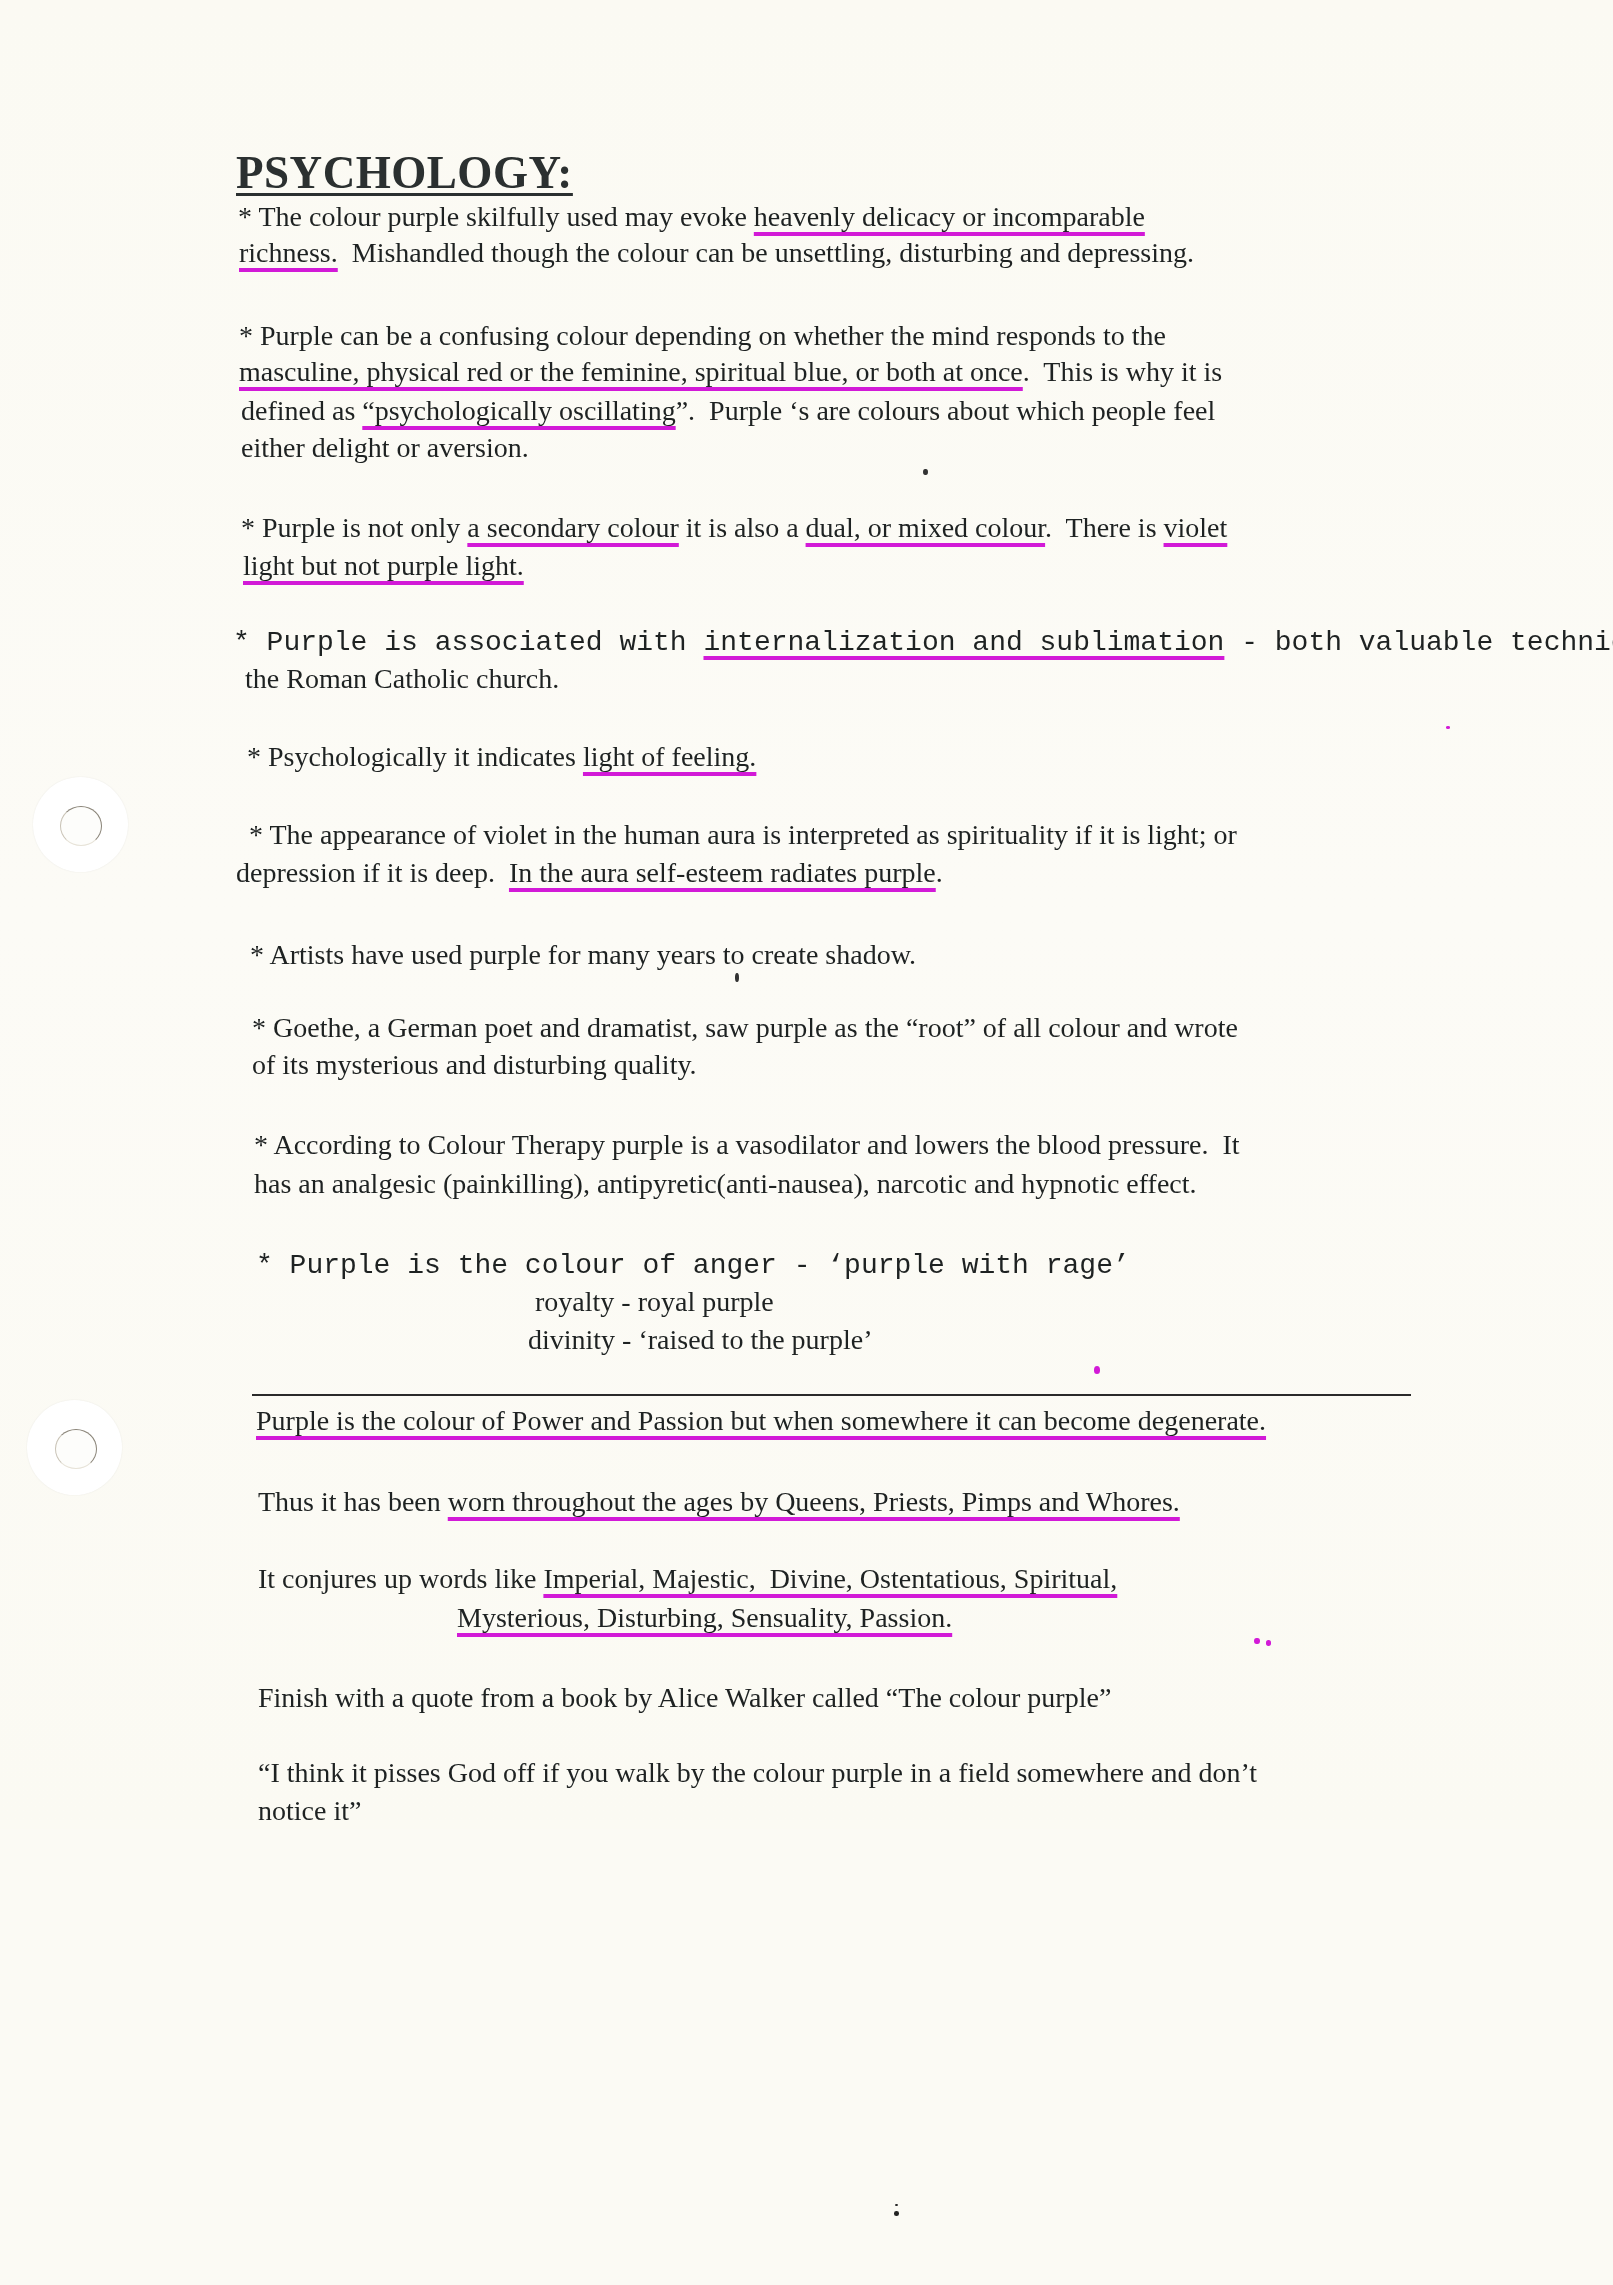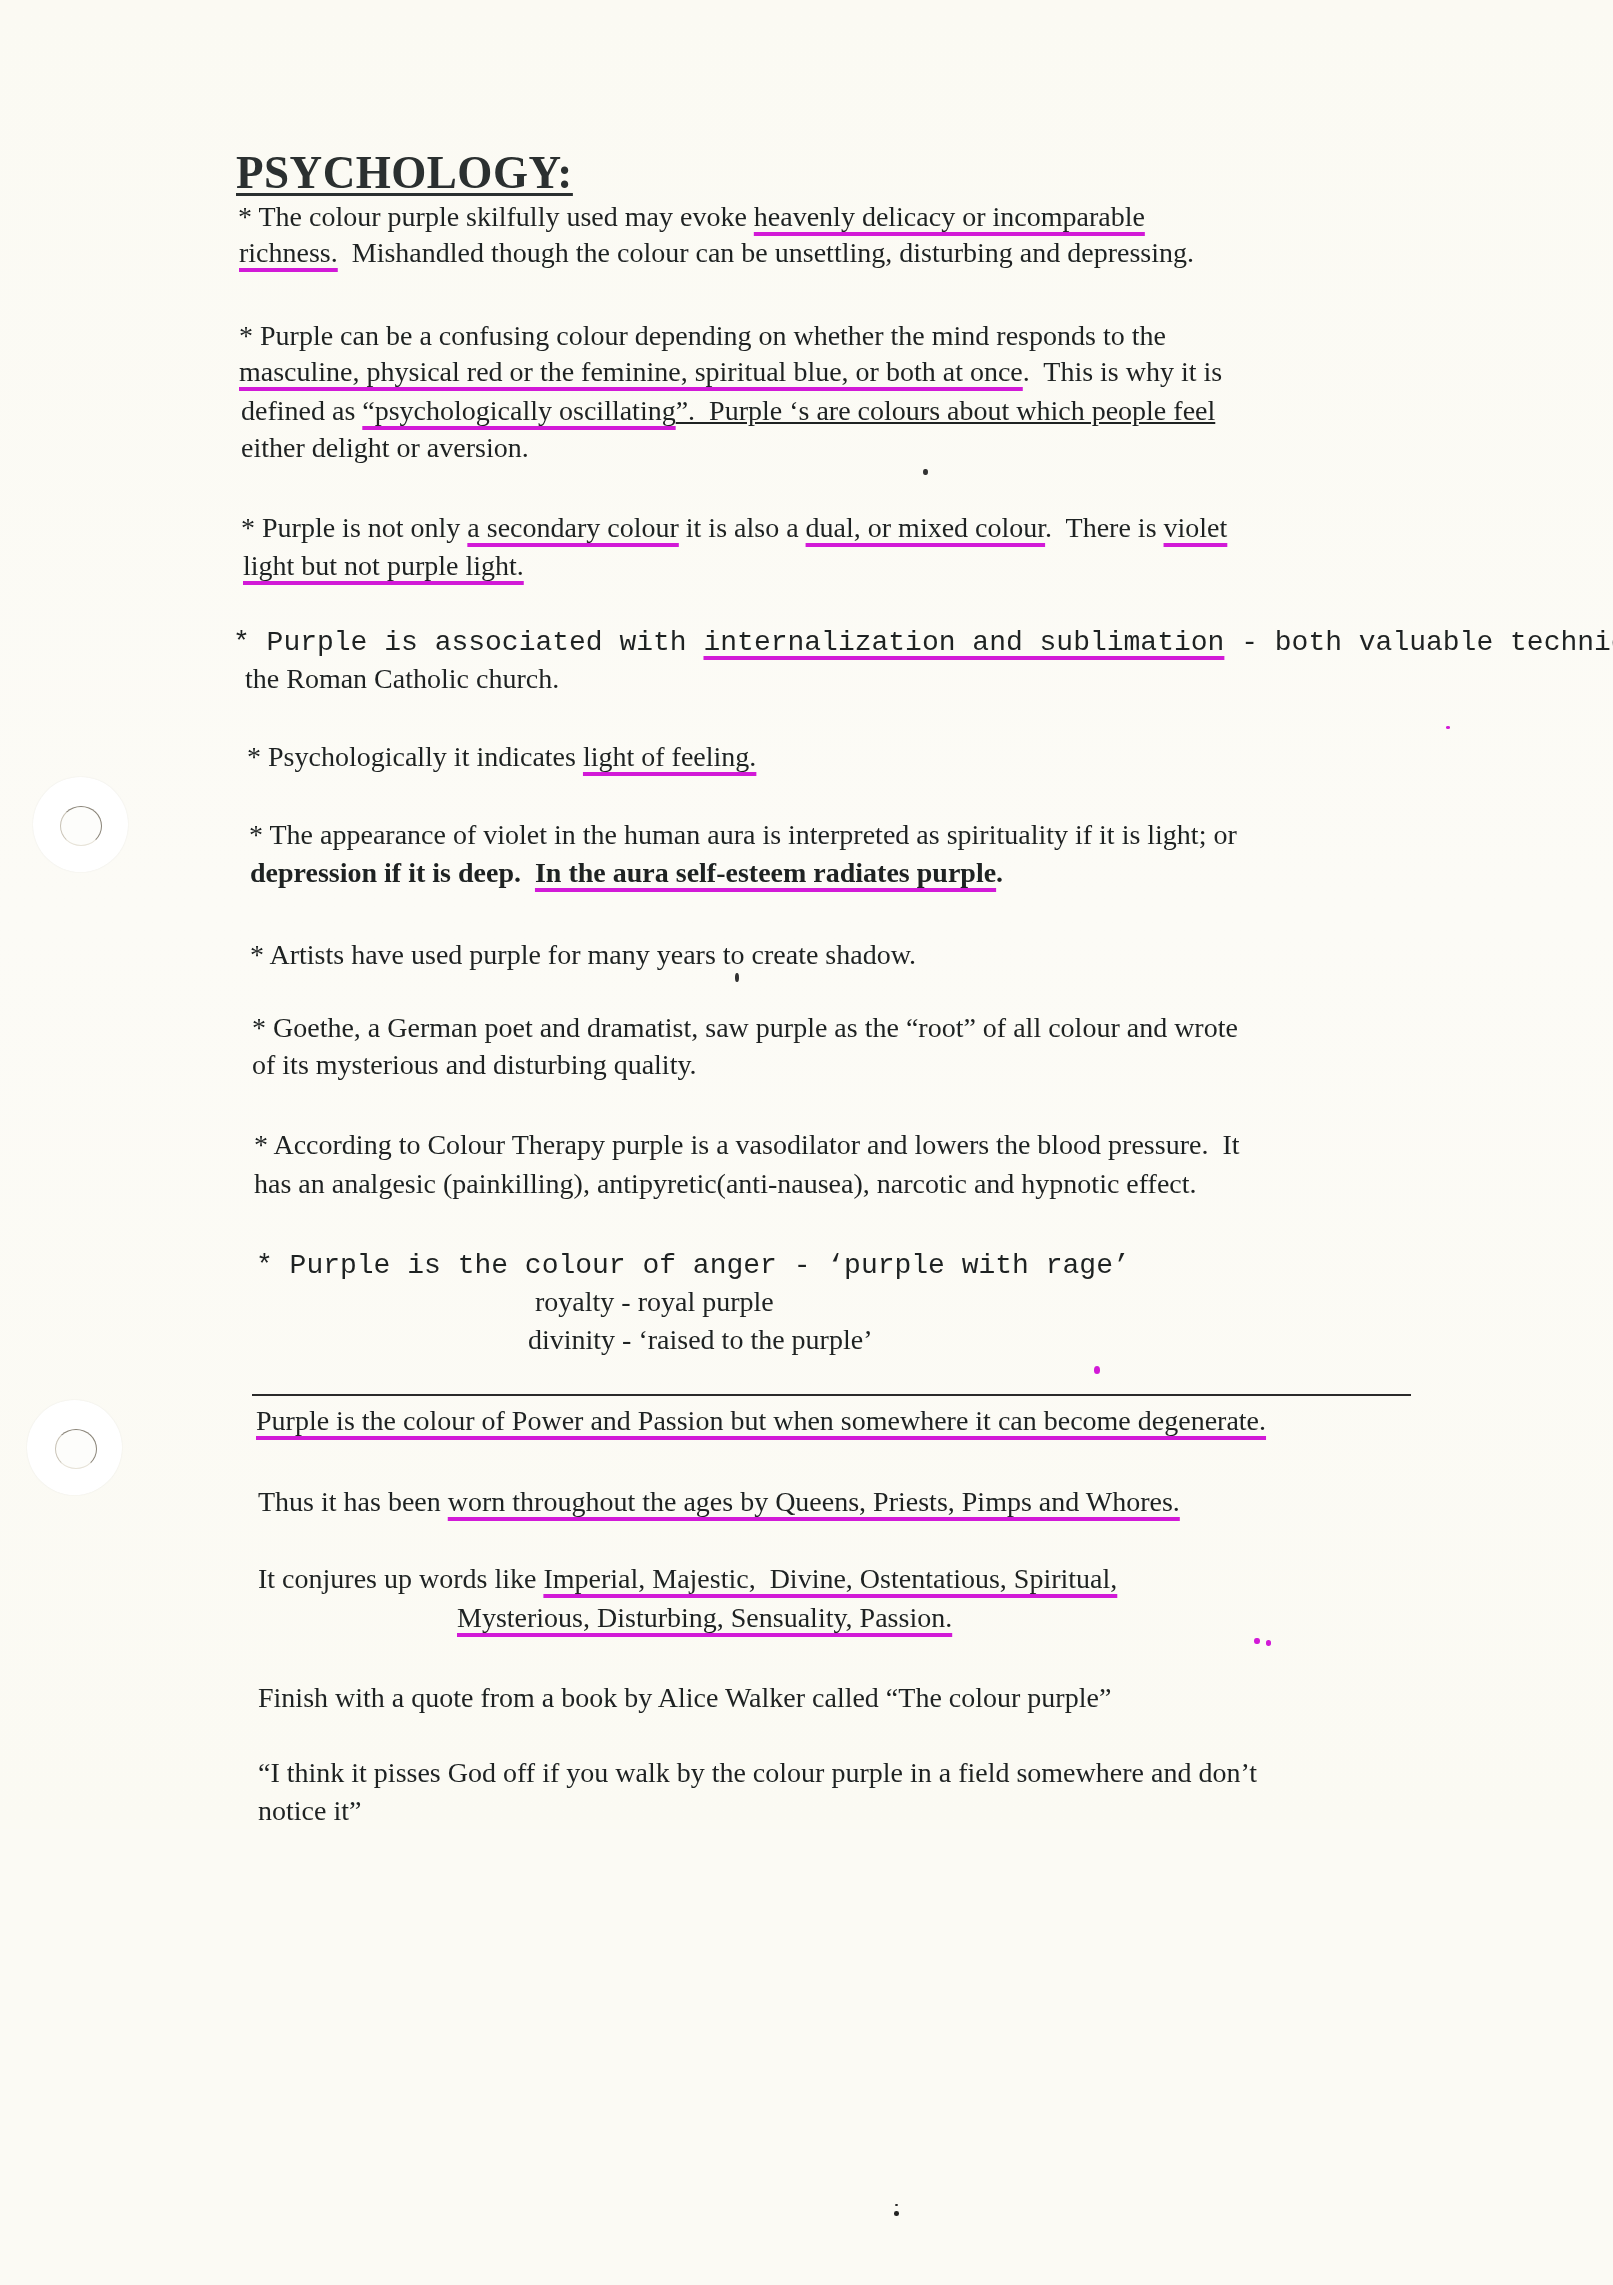--- a/index.html
+++ b/index.html
@@ -50,29 +50,29 @@
   <div class="hole" style="left:33px; top:777px;"></div>
   <div class="hole" style="left:27.4px; top:1400px;"></div>
 
   <div class="title">PSYCHOLOGY:</div>
 
   <div id="body-lines">
       <div class="line" style="left: 238px; top: 203px;"><span style="white-space: pre;">* The colour purple skilfully used may evoke </span><span class="hl" style="text-decoration-color: rgb(210, 26, 215); white-space: pre;">heavenly delicacy or incomparable</span></div>
       <div class="line" style="left: 239px; top: 239px;"><span class="hl" style="text-decoration-color: rgb(210, 26, 215); white-space: pre;">richness.</span><span style="white-space: pre;">  Mishandled though the colour can be unsettling, disturbing and depressing.</span></div>
       <div class="line" style="left: 239px; top: 322px;"><span style="white-space: pre;">* Purple can be a confusing colour depending on whether the mind responds to the</span></div>
       <div class="line" style="left: 239px; top: 358px;"><span class="hl" style="text-decoration-color: rgb(210, 26, 215); white-space: pre;">masculine, physical red or the feminine, spiritual blue, or both at once</span><span style="white-space: pre;">.  This is why it is</span></div>
-      <div class="line" style="left: 241px; top: 397px;"><span style="white-space: pre;">defined as </span><span class="hl" style="text-decoration-color: rgb(210, 26, 215); white-space: pre;">“psychologically oscillating</span><span style="white-space: pre; text-decoration: underline;">”.  Purple ‘s are colours about which people feel</span></div>
+      <div class="line" style="left: 241px; top: 397px;"><span style="white-space: pre;">defined as </span><span class="hl" style="text-decoration-color: rgb(210, 26, 215); white-space: pre;">“psychologically oscillating</span><span style="white-space: pre;">”.  Purple ‘s are colours about which people feel</span></div>
       <div class="line" style="left: 241px; top: 434px; text-align: right;"><span style="white-space: pre;">either delight or aversion.</span></div>
       <div class="line" style="left: 241px; top: 514px;"><span style="white-space: pre;">* Purple is not only </span><span class="hl" style="text-decoration-color: rgb(210, 26, 215); white-space: pre;">a secondary colour</span><span style="white-space: pre;"> it is also a </span><span class="hl" style="text-decoration-color: rgb(210, 26, 215); white-space: pre;">dual, or mixed colour</span><span style="white-space: pre;">.  There is </span><span class="hl" style="text-decoration-color: rgb(210, 26, 215); white-space: pre;">violet</span></div>
       <div class="line" style="left: 243px; top: 552px;"><span class="hl" style="text-decoration-color: rgb(210, 26, 215); white-space: pre;">light but not purple light.</span></div>
       <div class="line" style="left: 233px; top: 629px; font-family: Liberation Mono, monospace;"><span style="white-space: pre;">* Purple is associated with </span><span class="hl" style="text-decoration-color: rgb(210, 26, 215); white-space: pre;">internalization and sublimation</span><span style="white-space: pre;"> - both valuable techniques in</span></div>
       <div class="line" style="left: 245px; top: 665px;"><span style="white-space: pre;">the Roman Catholic church.</span></div>
       <div class="line" style="left: 247px; top: 743px;"><span style="white-space: pre;">* Psychologically it indicates </span><span class="hl" style="text-decoration-color: rgb(210, 26, 215); white-space: pre;">light of feeling.</span></div>
       <div class="line" style="left: 249px; top: 821px;"><span style="white-space: pre; margin-top: 12px;">* The appearance of violet in the human aura is interpreted as spirituality if it is light; or</span></div>
-      <div class="line" style="left: 250px; top: 859px; font-weight: bold;"><span style="white-space: pre;">depression if it is deep.  </span><span class="hl" style="text-decoration-color: rgb(210, 26, 215); white-space: pre;">In the aura self-esteem radiates purple</span><span style="white-space: pre;">.</span></div>
+      <div class="line" style="left: 236px; top: 859px;"><span style="white-space: pre;">depression if it is deep.  </span><span class="hl" style="text-decoration-color: rgb(210, 26, 215); white-space: pre;">In the aura self-esteem radiates purple</span><span style="white-space: pre;">.</span></div>
       <div class="line" style="left: 250px; top: 941px;"><span style="white-space: pre; text-align: right;">* Artists have used purple for many years to create shadow.</span></div>
       <div class="line" style="left: 252px; top: 1014px;"><span style="white-space: pre;">* Goethe, a German poet and dramatist, saw purple as the “root” of all colour and wrote</span></div>
       <div class="line" style="left: 252px; top: 1051px;"><span style="white-space: pre;">of its mysterious and disturbing quality.</span></div>
       <div class="line" style="left: 254px; top: 1131px;"><span style="white-space: pre;">* According to Colour Therapy purple is a vasodilator and lowers the blood pressure.  It</span></div>
       <div class="line" style="left: 254px; top: 1170px;"><span style="white-space: pre;">has an analgesic (painkilling), antipyretic(anti-nausea), narcotic and hypnotic effect.</span></div>
       <div class="line" style="left: 256px; top: 1250px;"><span style="white-space: pre; font-family: Liberation Mono, monospace;">* Purple is the colour of anger - ‘purple with rage’</span></div>
       <div class="line" style="left: 535px; top: 1288px;"><span style="white-space: pre;">royalty - royal purple</span></div>
       <div class="line" style="left: 528px; top: 1326px;"><span style="white-space: pre;">divinity - ‘raised to the purple’</span></div>
       <div class="line" style="left: 256px; top: 1407px;"><span class="hl" style="text-decoration-color: rgb(210, 26, 215); white-space: pre;">Purple is the colour of Power and Passion but when somewhere it can become degenerate.</span></div>
       <div class="line" style="left: 258px; top: 1488px;"><span style="white-space: pre;">Thus it has been </span><span class="hl" style="text-decoration-color: rgb(210, 26, 215); white-space: pre;">worn throughout the ages by Queens, Priests, Pimps and Whores.</span></div>

